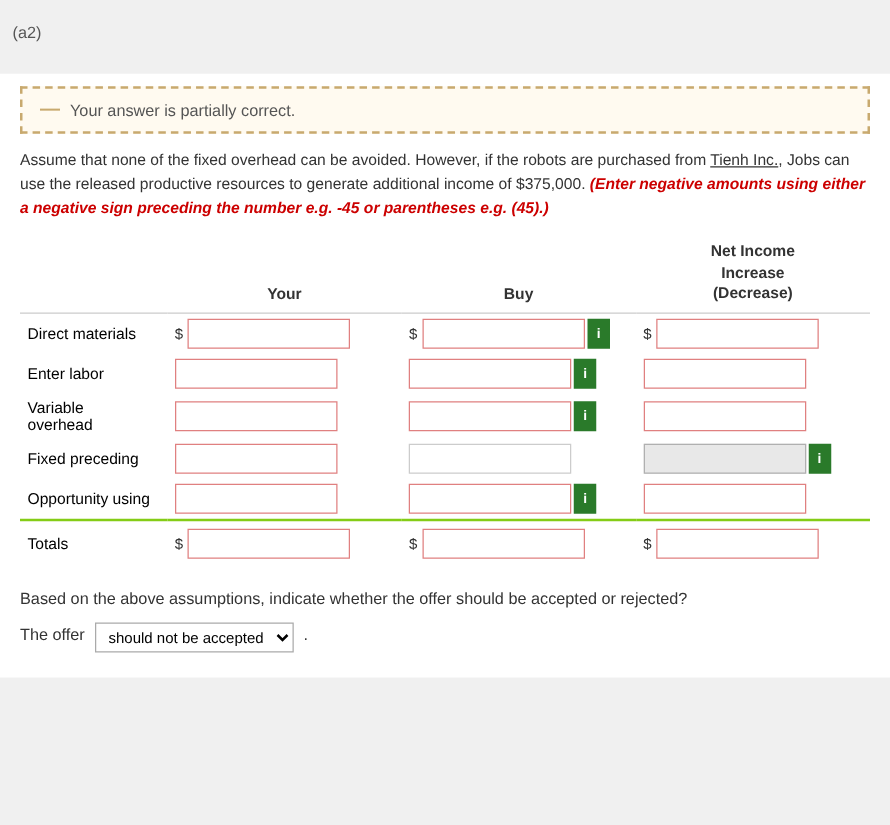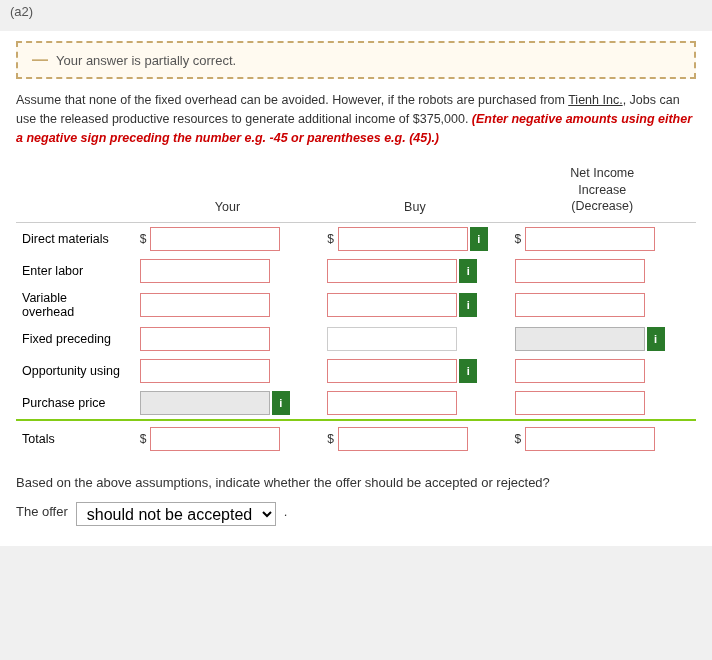--- a/index.html
+++ b/index.html
@@ -10,21 +10,21 @@
       color: #333;
       width: 712px;
       min-height: 660px;
     }
     .page-wrapper {
       background: #fff;
       padding: 10px 16px 20px 16px;
     }
     .tab-label {
       background: #f0f0f0;
-      padding: 4px 10px;
+      padding: 18px 10px;
       font-size: 13px;
       color: #555;
       display: inline-block;
       margin-bottom: 8px;
     }
     .alert-box {
       border: 2px dashed #c8a96e;
       background: #fffaf0;
       padding: 8px 14px;
       margin-bottom: 12px;
@@ -54,21 +54,21 @@
       text-decoration: underline;
     }
     
     .data-table {
       width: 100%;
       border-collapse: collapse;
       margin-bottom: 18px;
     }
     .data-table th {
       text-align: center;
-      font-weight: normal;
+      font-weight: bold;
       font-size: 12.5px;
       color: #333;
       padding: 4px 6px 8px 6px;
       vertical-align: bottom;
       border-bottom: 1px solid #ccc;
     }
     .data-table th.col-label {
       text-align: left;
     }
     .data-table td {
@@ -133,21 +133,21 @@
       line-height: 1.6;
     }
     .section-below .label-text {
       margin-top: 8px;
       display: flex;
       gap: 8px;
     }
     select {
       border: 1px solid #aaa;
       padding: 2px 6px;
-      font-size: 16px;
+      font-size: 12px;
       background: #fff;
       height: 24px;
     }
     .net-income-header {
       line-height: 1.3;
     }
   </style>
 </head>
 <body>
 
@@ -274,39 +274,20 @@
             <button class="info-btn">i</button>
           </div>
         </td>
         <td class="col-net">
           <div class="input-cell">
             <input type="text" class="" value="" style="">
           </div>
         </td>
       </tr>
 
-      <tr>
-        <td class="row-label">Purchase price</td>
-        <td class="col-make">
-          <div class="input-cell">
-            <input type="text" class="grey-bg" value="" style="">
-            <button class="info-btn">i</button>
-          </div>
-        </td>
-        <td class="col-buy">
-          <div class="input-cell">
-            <input type="text" class="" value="" style="">
-          </div>
-        </td>
-        <td class="col-net">
-          <div class="input-cell">
-            <input type="text" class="" value="" style="">
-          </div>
-        </td>
-      </tr>
 
       <tr class="totals-row">
         <td class="row-label">Totals</td>
         <td class="col-make">
           <div class="input-cell">
             <span class="dollar-sign">$</span>
             <input type="text" class="" value="" style="">
           </div>
         </td>
         <td class="col-buy">

